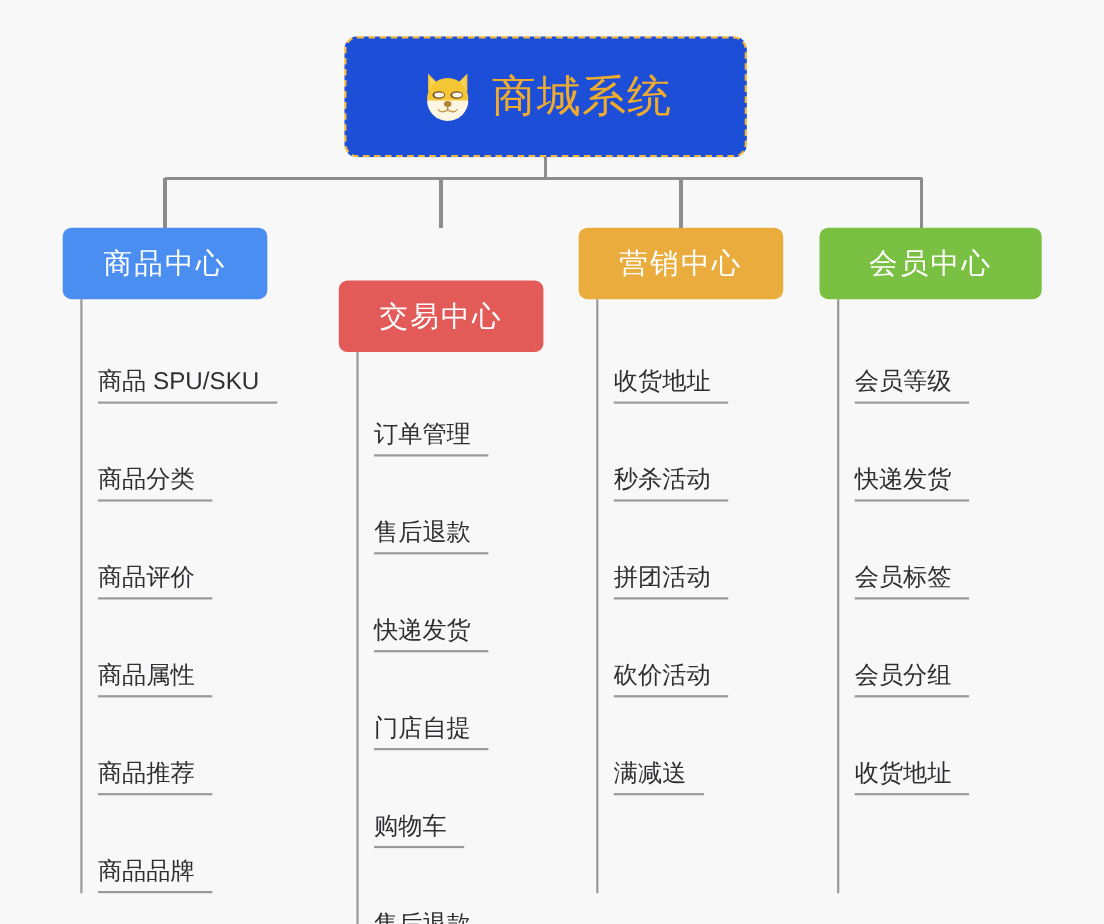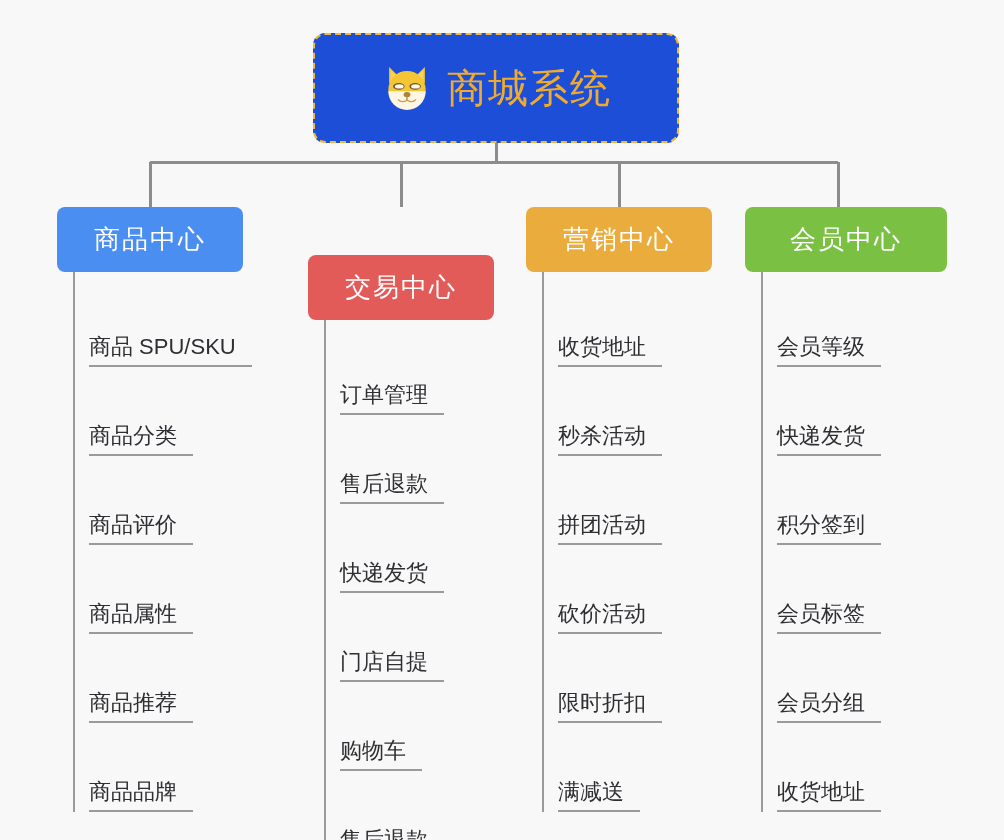--- a/index.html
+++ b/index.html
@@ -202,41 +202,35 @@
         <div class="leaf">
           <span class="leaf-label">秒杀活动</span>
         </div>
         <div class="leaf">
           <span class="leaf-label">拼团活动</span>
         </div>
         <div class="leaf">
           <span class="leaf-label">砍价活动</span>
         </div>
         <div class="leaf">
-          <span class="leaf-label">限时折扣</span>
-        </div>
-        <div class="leaf">
           <span class="leaf-label">满减送</span>
         </div>
       </div>
     </div>
     <div class="branch" style="left: 745px; width: 186px;">
       <div class="branch-header" style="background: rgb(122, 193, 67); width: 202px;">会员中心</div>
       <div class="branch-body">
         <div class="branch-spine" style="left: 16px; height: 540px;"></div>
         <div class="leaf">
           <span class="leaf-label">会员等级</span>
         </div>
         <div class="leaf">
           <span class="leaf-label">快递发货</span>
         </div>
         <div class="leaf">
-          <span class="leaf-label">积分签到</span>
-        </div>
-        <div class="leaf">
           <span class="leaf-label">会员标签</span>
         </div>
         <div class="leaf">
           <span class="leaf-label">会员分组</span>
         </div>
         <div class="leaf">
           <span class="leaf-label">收货地址</span>
         </div>
       </div>
     </div>

